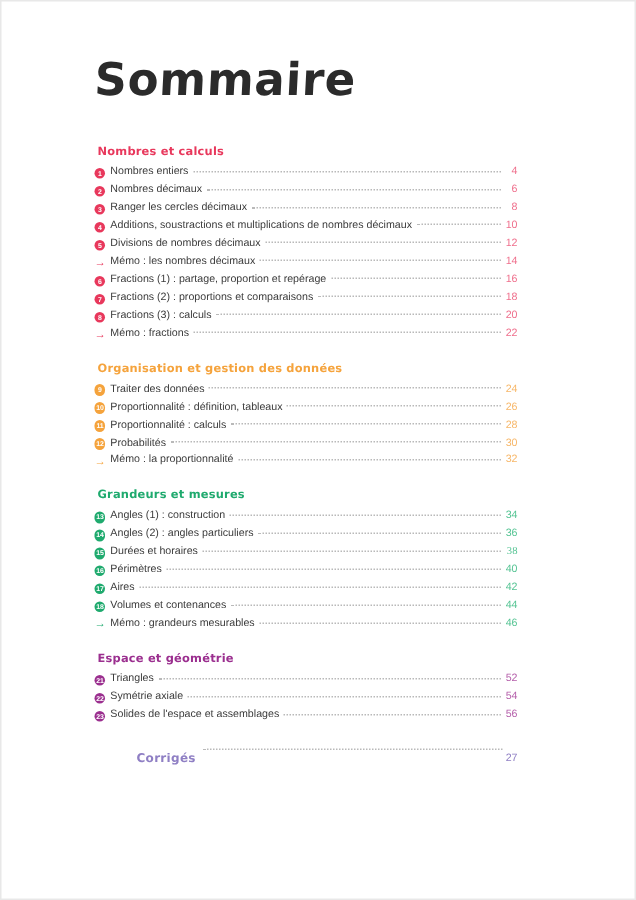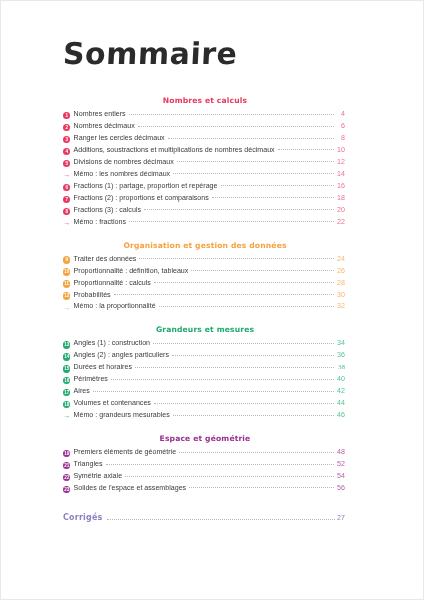--- a/index.html
+++ b/index.html
@@ -49,21 +49,20 @@
   .section:last-of-type {
     margin-bottom: 0;
   }
   .section-heading {
     font-family: "DejaVu Sans", sans-serif;
     font-weight: bold;
     font-size: 7.6px;
     letter-spacing: 0.15px;
     margin: 0 0 5px 2px;
     line-height: 1.2;
-    text-align: center;
   }
   .entry {
     display: flex;
     align-items: baseline;
     font-size: 7.1px;
     line-height: 1.25;
     color: #3b3b3b;
     margin-bottom: 3.1px;
     white-space: nowrap;
   }
@@ -113,23 +112,24 @@
   }
   .entry-page {
     flex: 0 0 auto;
     padding-left: 2.5px;
     text-align: right;
     min-width: 9px;
     font-size: 7.1px;
   }
   .corriges-row {
     display: flex;
-    align-items: flex-end;
+    align-items: flex-start;
     margin-top: 20px;
     white-space: nowrap;
+    margin-left: 28px;
   }
   .corriges-label {
     font-family: "DejaVu Sans", sans-serif;
     font-weight: bold;
     font-size: 8px;
     padding-right: 4px;
     letter-spacing: 0.2px;
   }
   .corriges-page {
     font-size: 7.1px;
@@ -281,26 +281,20 @@
           </div>
           <div class="entry memo">
             <span class="memo-arrow" style="color: rgb(31, 170, 110);">→</span>
             <span class="entry-label">Mémo : grandeurs mesurables</span>
             <span class="leader"></span>
             <span class="entry-page" style="color: rgb(86, 196, 148);">46</span>
           </div>
         </div>
         <div class="section">
           <div class="section-heading" style="color: rgb(155, 47, 143);">Espace et géométrie</div>
-          <div class="entry">
-            <span class="badge" style="background: rgb(155, 47, 143);">19</span>
-            <span class="entry-label">Premiers éléments de géométrie</span>
-            <span class="leader"></span>
-            <span class="entry-page" style="color: rgb(181, 96, 171);">48</span>
-          </div>
           <div class="entry">
             <span class="badge" style="background: rgb(155, 47, 143);">21</span>
             <span class="entry-label">Triangles</span>
             <span class="leader"></span>
             <span class="entry-page" style="color: rgb(181, 96, 171);">52</span>
           </div>
           <div class="entry">
             <span class="badge" style="background: rgb(155, 47, 143);">22</span>
             <span class="entry-label">Symétrie axiale</span>
             <span class="leader"></span>

